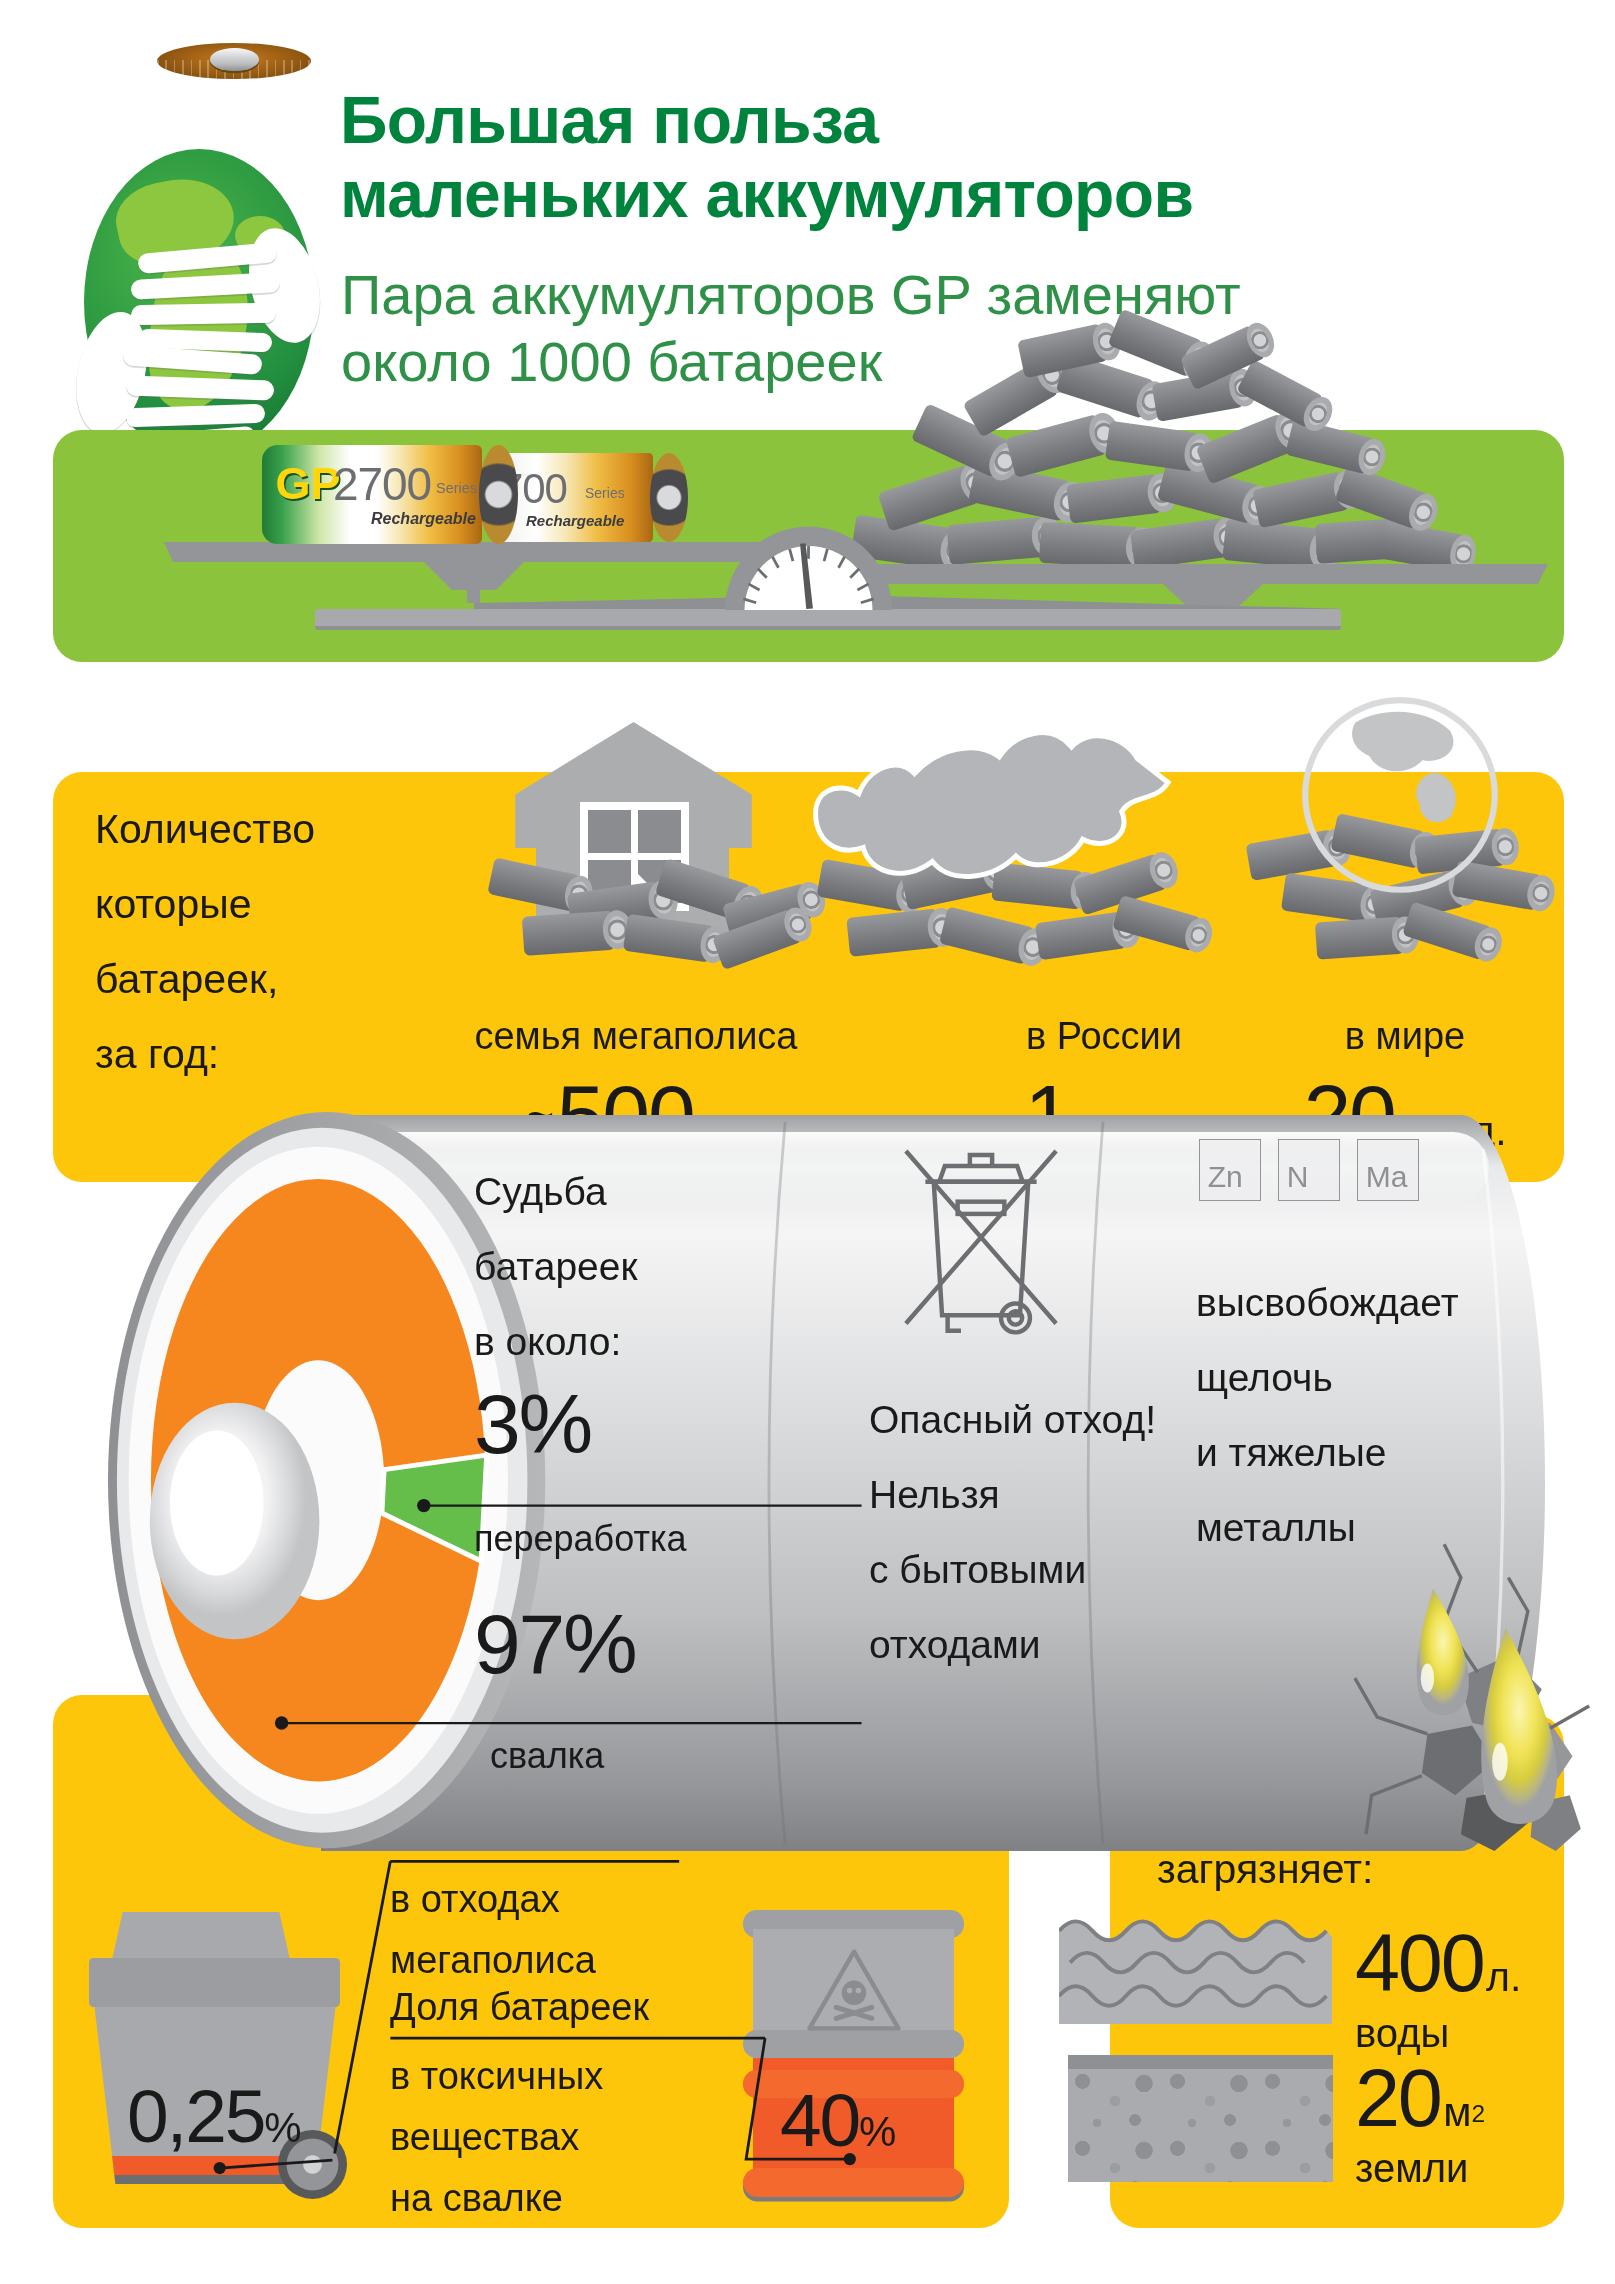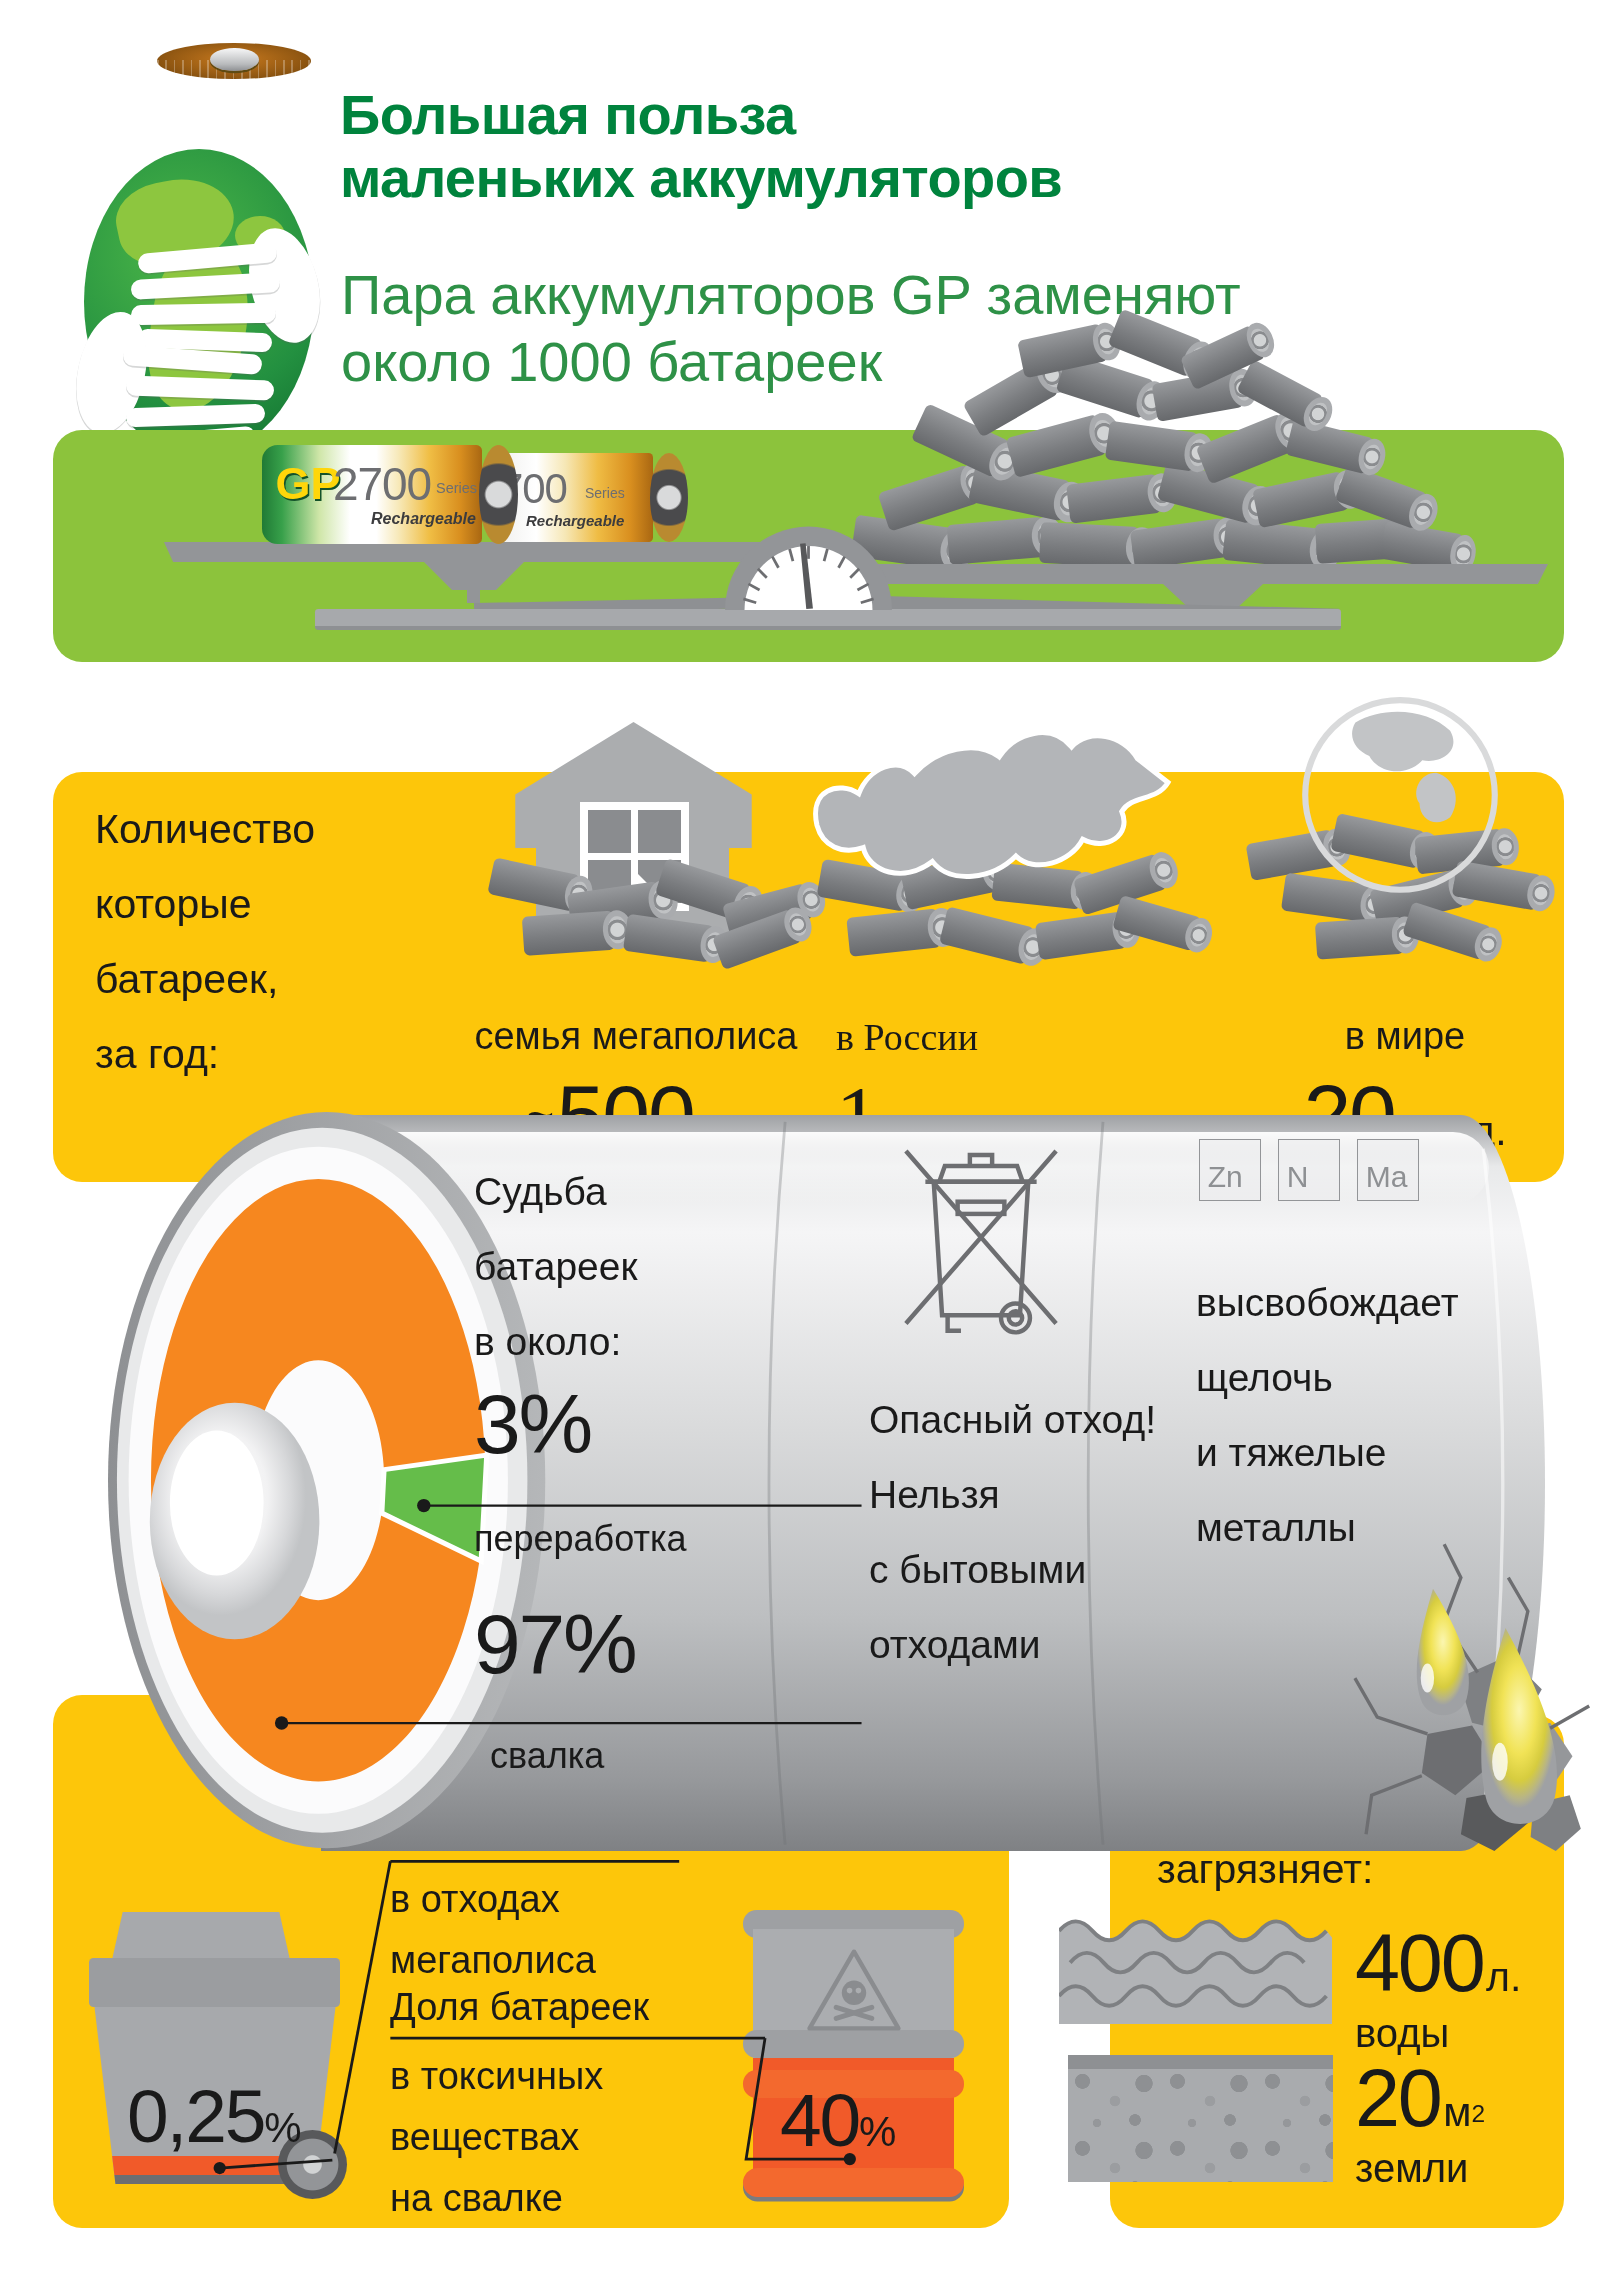--- a/index.html
+++ b/index.html
@@ -1,21 +1,21 @@
 <!DOCTYPE html>
 <html style="font-size:9px"><head>
 <meta charset="utf-8">
 <style>
   html,body{margin:0;padding:0;background:#fff;}
   #page{position:relative;width:1616px;height:2284px;background:#ffffff;overflow:hidden;
         font-family:"Liberation Sans",sans-serif;color:#1a1a1a;}
   .abs{position:absolute;}
   .nosel{user-select:none;}
   
-  .title{font-size:56px;font-weight:700;line-height:1.12;color:#00833d;letter-spacing:-0.6px;}
+  .title{font-size:66px;font-weight:700;line-height:1.12;color:#00833d;letter-spacing:-0.6px;}
   .subtitle{font-size:56px;font-weight:400;line-height:1.2;color:#2e9147;}
   
   .logo-cap-ellipse{left:157px;top:43px;width:154px;height:36px;border-radius:50%;
      background:radial-gradient(ellipse at 50% 45%,#c8791e 0%,#8a5310 70%,#6e3f0a 100%);}
   .logo-button{left:210px;top:48px;width:49px;height:23.4px;border-radius:50%;
      background:linear-gradient(180deg,#f7f7f8,#b9bbbd 70%,#8e9093);box-shadow:0 2.2px 0 #5f4a12;}
   .logo-cap{left:157px;top:60px;width:154px;height:39px;
      background:linear-gradient(90deg,#7c480c,#c67c1e 35%,#e8a93b 55%,#a express 75%,#8a5310);}
   .logo-top{left:157px;top:95px;width:154px;height:141px;
      background:linear-gradient(90deg,#9a5c10,#e7a733 28%,#ffe27a 50%,#d89a25 72%,#8d540e);}
@@ -503,21 +503,21 @@
   </svg>
 
   <div class="abs" style="left:441px;top:1015px;width:390px;text-align:center;">
     <div class="stat-label">семья мегаполиса</div>
     <div style="margin-top:7.8px;">
       <span style="font-size:47px;vertical-align:14.5px;">~</span>
       <span class="bignum" style="font-size:86px;">500</span>
       <span style="font-size:41px;">гр.</span>
     </div>
   </div>
-  <div class="abs" style="left:836px;top:1015px;width:390px;text-align:left;font-family:Liberation Serif, serif;">
+  <div class="abs" style="left:792px;top:1015px;width:390px;text-align:right;">
     <div class="stat-label">в России</div>
     <div style="margin-top:7.8px;">
       <span class="bignum" style="font-size:86px;">1</span>
       <span style="font-size:41px;">млрд.</span>
     </div>
   </div>
   <div class="abs" style="left:1210px;top:1015px;width:390px;text-align:center;">
     <div class="stat-label">в мире</div>
     <div style="margin-top:7.8px;">
       <span class="bignum" style="font-size:86px;">20</span>

